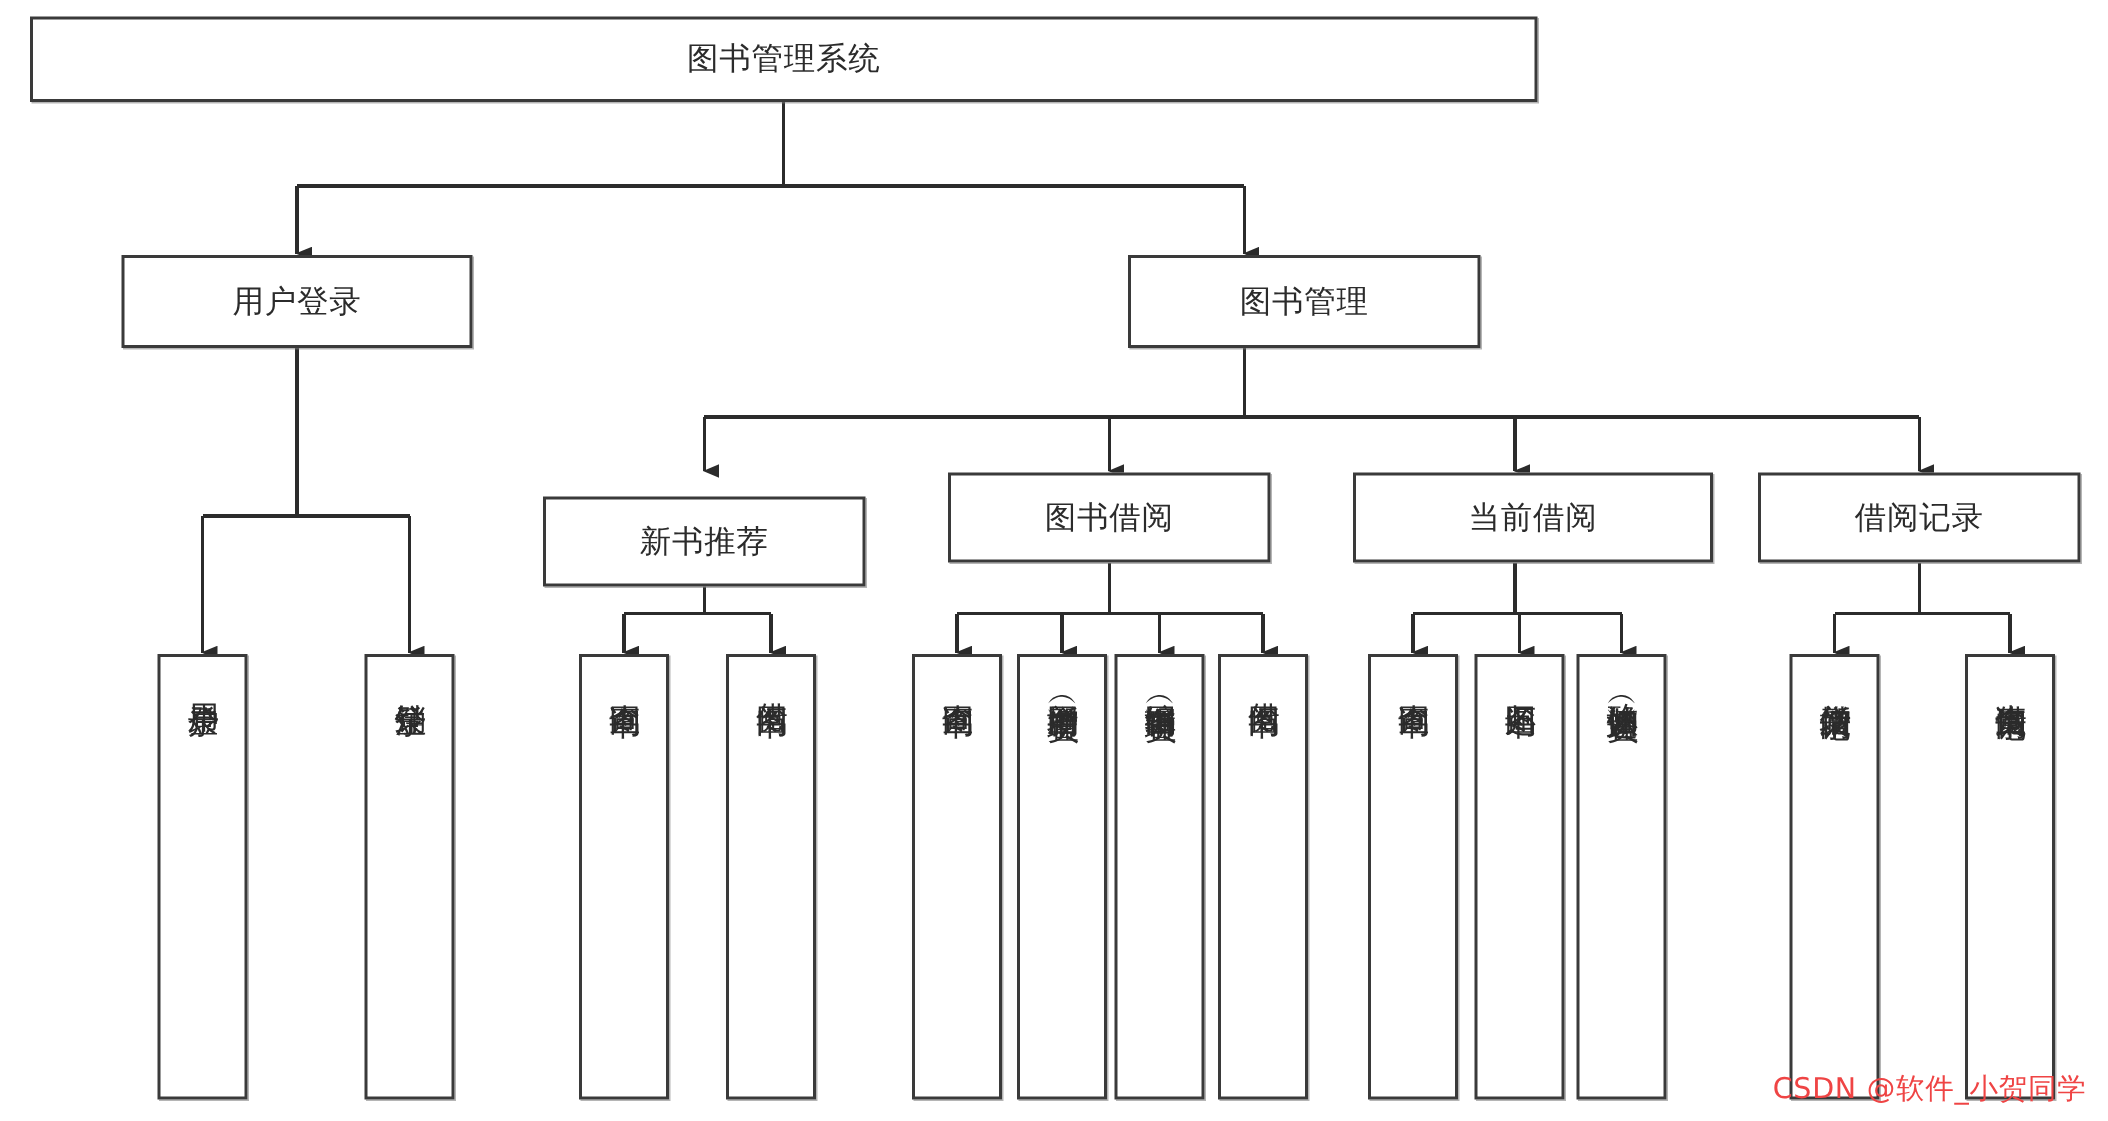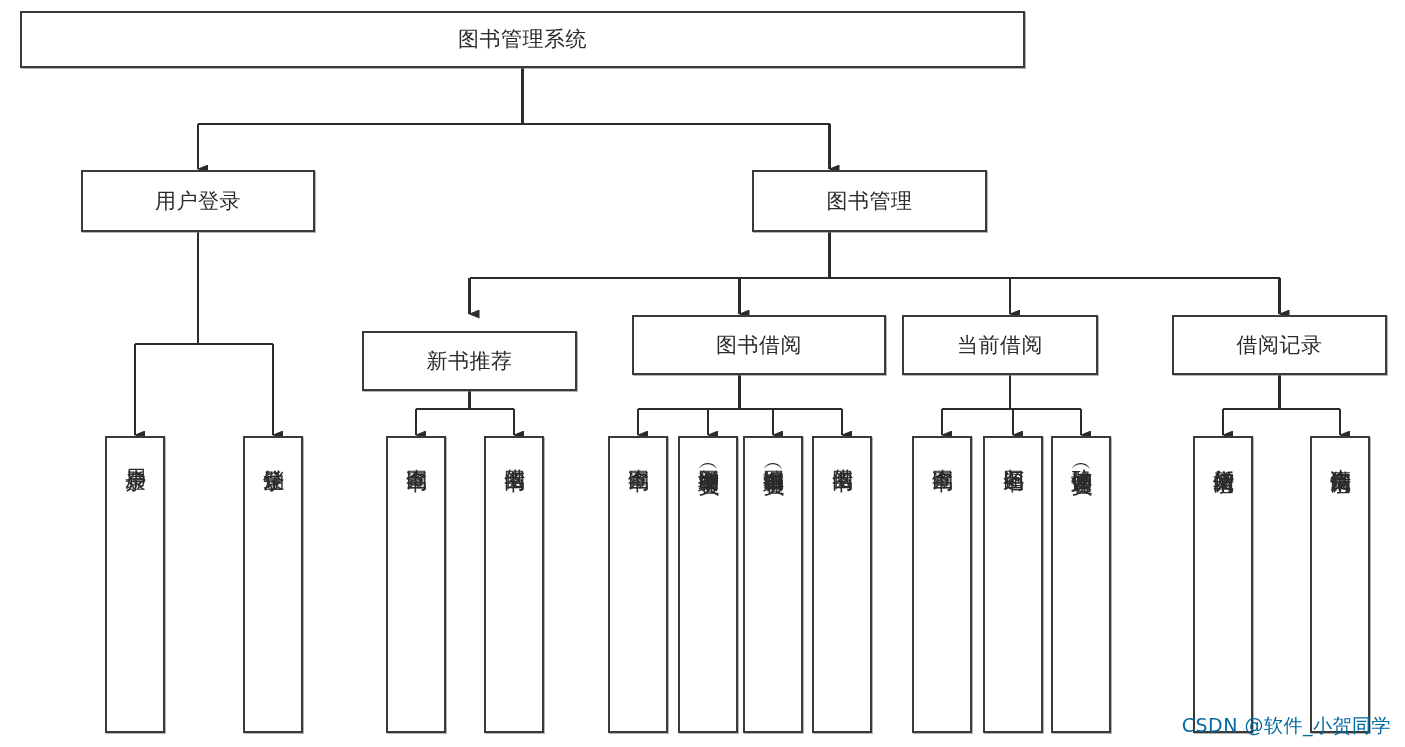--- a/index.html
+++ b/index.html
@@ -56,21 +56,21 @@
     writing-mode: vertical-rl;
     text-orientation: upright;
     font-size: 21px;
     line-height: 1.30;
     letter-spacing: 1px;
   }
   #watermark {
     position: absolute;
     right: 14px;
     bottom: 8px;
-    color: #0369a1;
+    color: #ef4444;
     font-size: 19px;
     letter-spacing: 0.5px;
     white-space: nowrap;
     z-index: 5;
     pointer-events: none;
   }
 </style>
 </head>
 <body>
 
@@ -125,24 +125,24 @@
       </div>
       <div class="node horizontal" style="left: 81px; top: 170px; width: 234px; height: 62px;">
         <span class="node-label">用户登录</span>
       </div>
       <div class="node horizontal" style="left: 712px; top: 170px; width: 235px; height: 62px; margin-left: 40px;">
         <span class="node-label">图书管理</span>
       </div>
       <div class="node horizontal" style="left: 362px; top: 315px; width: 215px; height: 60px; margin-top: 16px;">
         <span class="node-label">新书推荐</span>
       </div>
-      <div class="node horizontal" style="left: 632px; top: 315px; width: 254px; height: 60px;">
+      <div class="node horizontal" style="left: 632px; top: 315px; width: 215px; height: 60px;">
         <span class="node-label">图书借阅</span>
       </div>
-      <div class="node horizontal" style="left: 902px; top: 315px; width: 196px; height: 60px;">
+      <div class="node horizontal" style="left: 902px; top: 315px; width: 240px; height: 60px;">
         <span class="node-label">当前借阅</span>
       </div>
       <div class="node horizontal" style="left: 1172px; top: 315px; width: 215px; height: 60px;">
         <span class="node-label">借阅记录</span>
       </div>
       <div class="node vertical" style="left: 105px; top: 436px; width: 60px; height: 297px;">
         <span class="node-label">用户登录</span>
       </div>
       <div class="node vertical" style="left: 243px; top: 436px; width: 60px; height: 297px;">
         <span class="node-label">注销登录</span>

